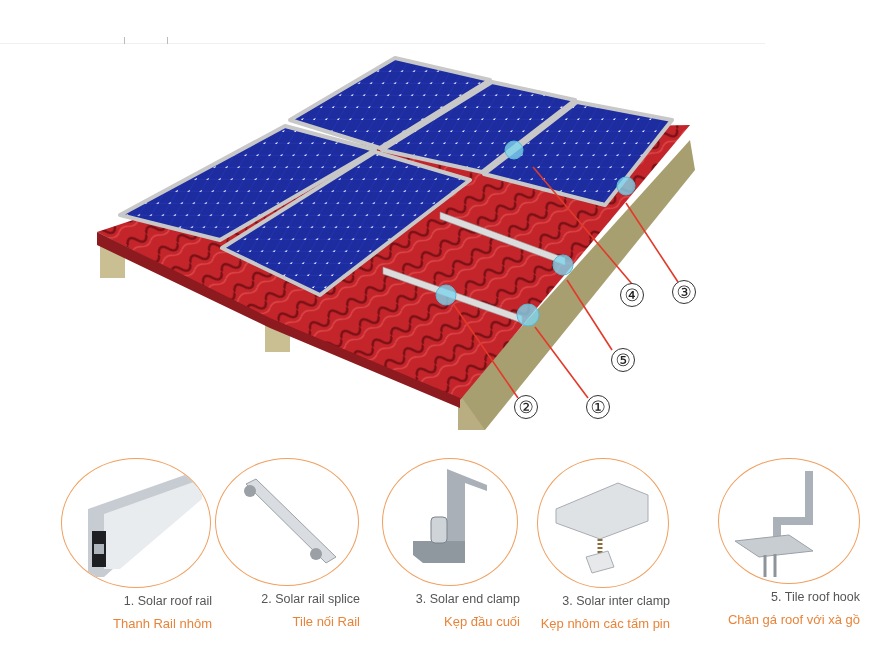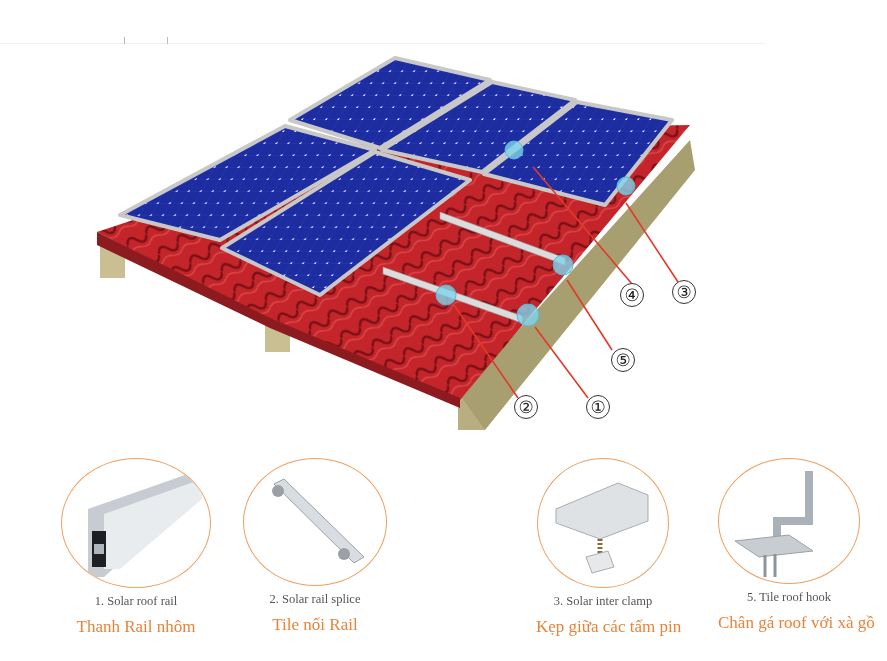--- a/index.html
+++ b/index.html
@@ -2,24 +2,24 @@
 <html><head>
 <meta charset="utf-8">
 <style>
   html,body{margin:0;padding:0;background:#fff;}
   body{width:887px;height:661px;position:relative;overflow:hidden;font-family:"Liberation Sans",sans-serif;}
   .topline{position:absolute;left:0;top:43px;width:765px;height:1px;background:#f0f0f0;}
   .tick{position:absolute;top:37px;width:1px;height:7px;background:#bbb;}
   .diagram{position:absolute;left:0;top:50px;width:760px;height:400px;}
   .callout{position:absolute;font-family:"DejaVu Serif",serif;font-size:17px;width:22px;height:22px;border:1.5px solid #333;border-radius:50%;text-align:center;line-height:22px;color:#222;background:#fff;}
   .parts{position:absolute;left:0;top:458px;width:887px;height:200px;}
-  .part{position:absolute;top:0;text-align:center;font-family:Liberation Serif, serif;}
+  .part{position:absolute;top:0;text-align:right;}
   .circle{border:1.6px solid #f0a060;border-radius:50%;background:#fff;position:relative;overflow:hidden;margin:0 auto;}
   .label-en{font-size:12.5px;color:#555;margin-top:6px;white-space:nowrap;}
-  .label-vi{font-size:17px;color:#e8843a;margin-top:8px;white-space:nowrap;}
+  .label-vi{font-size:13px;color:#e8843a;margin-top:8px;white-space:nowrap;}
 </style>
 </head>
 <body>
 
 <div class="topline"></div>
 <div class="tick" style="left:124px"></div>
 <div class="tick" style="left:167px"></div>
 
 <svg class="diagram" viewBox="0 50 760 400" xmlns="http://www.w3.org/2000/svg">
   <defs>
@@ -86,43 +86,54 @@
         <polygon points="26,50 140,10 140,30 42,118 26,118" fill="#c7ccd2"></polygon>
         <polygon points="42,55 140,20 140,40 58,110 42,110" fill="#e9ecef"></polygon>
         <rect x="30" y="72" width="14" height="36" fill="#1d1f22"></rect>
         <rect x="32" y="85" width="10" height="10" fill="#aeb5bc"></rect>
       </svg>
     </div>
     <div class="label-en">1.   Solar roof rail</div>
     <div class="label-vi">Thanh Rail nhôm</div>
   </div>
 
-  <div class="part" style="left:242px;width:146px">
+  <div class="part" style="left:214px;width:146px">
     <div class="circle" style="width:142px;height:126px">
       <svg width="142" height="126" viewBox="0 0 142 126">
         <polygon points="30,25 40,20 120,98 110,104" fill="#d9dde1" stroke="#9aa0a6"></polygon>
         <circle cx="34" cy="32" r="6" fill="#9aa0a6"></circle>
         <circle cx="100" cy="95" r="6" fill="#9aa0a6"></circle>
       </svg>
     </div>
     <div class="label-en">2. Solar rail splice</div>
     <div class="label-vi">Tile nối Rail</div>
   </div>
 
+  <div class="part" style="left:380px;width:140px">
+    <div class="circle" style="width:134px;height:126px">
+      <svg width="134" height="126" viewBox="0 0 134 126">
+        <polygon points="64,10 104,26 104,32 82,24 82,100 64,100" fill="#a9b0b8"></polygon>
+        <polygon points="30,82 82,82 82,104 40,104 30,96" fill="#8f979f"></polygon>
+        <rect x="48" y="58" width="16" height="26" rx="4" fill="#cfd4d9" stroke="#7b838b"></rect>
+      </svg>
+    </div>
+    <div class="label-en">3. Solar end clamp</div>
+    <div class="label-vi">Kẹp đầu cuối</div>
+  </div>
 
   <div class="part" style="left:536px;width:134px">
     <div class="circle" style="width:130px;height:128px">
       <svg width="130" height="128" viewBox="0 0 130 128">
         <polygon points="18,50 80,24 110,36 110,62 62,80 18,64" fill="#dfe2e5" stroke="#a7adb3"></polygon>
         <line x1="62" y1="80" x2="62" y2="100" stroke="#8b6a3a" stroke-width="5" stroke-dasharray="2 2"></line>
         <polygon points="48,98 70,92 76,108 54,114" fill="#e6e8ea" stroke="#a7adb3"></polygon>
       </svg>
     </div>
     <div class="label-en">3. Solar inter clamp</div>
-    <div class="label-vi">Kẹp giữa các tấm pin</div>
+    <div class="label-vi">Kẹp nhôm các tấm pin</div>
   </div>
 
   <div class="part" style="left:718px;width:142px">
     <div class="circle" style="width:140px;height:124px">
       <svg width="140" height="124" viewBox="0 0 140 124">
         <polyline points="90,12 90,62 58,62 58,84" fill="none" stroke="#aab1b8" stroke-width="8"></polyline>
         <polygon points="16,82 70,76 94,92 40,98" fill="#c8cdd2" stroke="#9aa1a8"></polygon>
         <line x1="46" y1="96" x2="46" y2="118" stroke="#8d949b" stroke-width="3"></line>
         <line x1="56" y1="95" x2="56" y2="118" stroke="#8d949b" stroke-width="3"></line>
       </svg>

